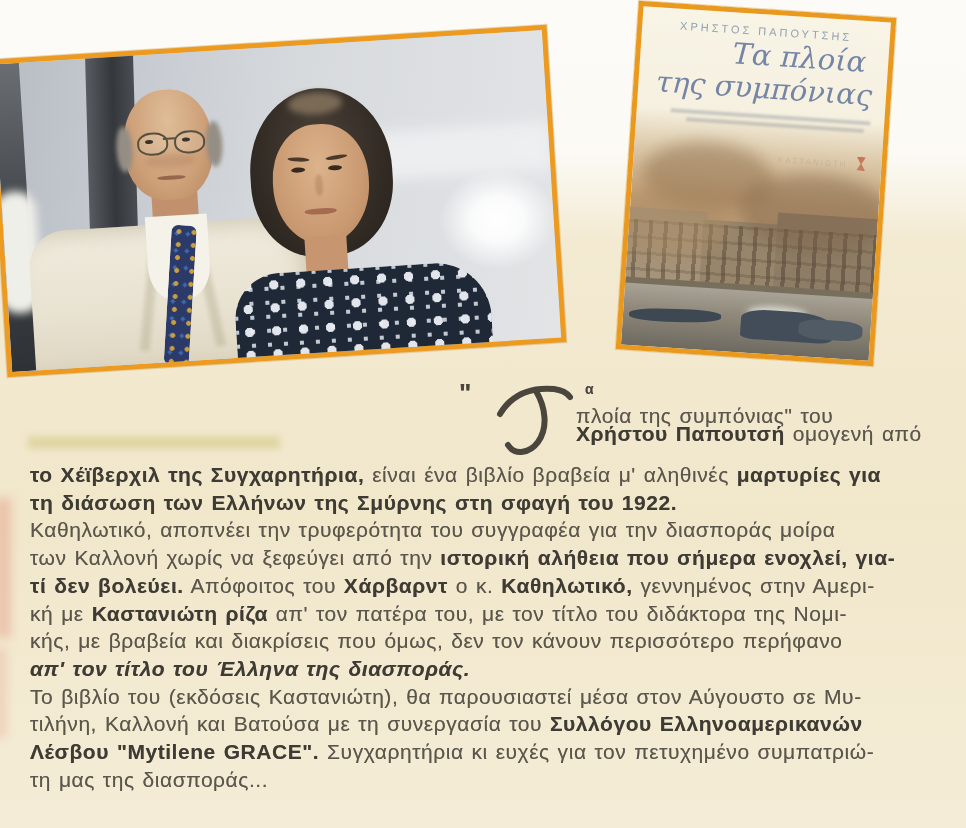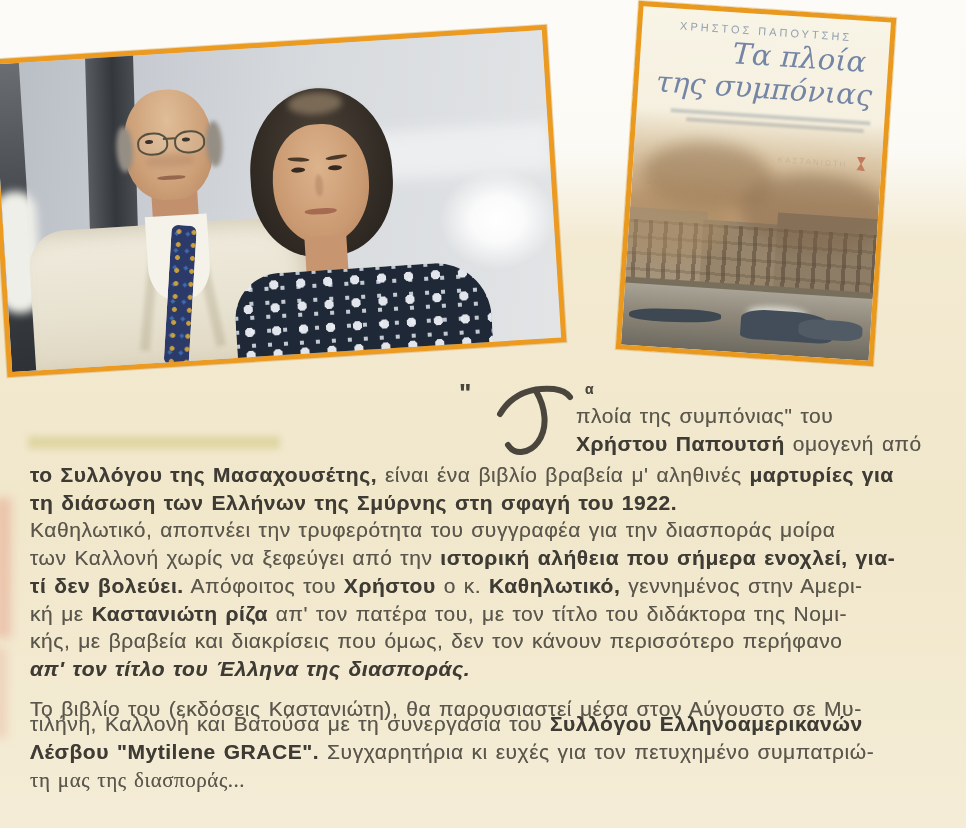--- a/index.html
+++ b/index.html
@@ -218,31 +218,31 @@
   <div class="article">
     <span class="open-quote">"</span>
     <svg class="dropcap-svg" width="84" height="82" viewBox="0 0 84 82">
       <path d="M6 32 C18 12 36 5 60 7 C68 8 73 11 76 15" fill="none" stroke="#4A463E" stroke-width="6" stroke-linecap="round"></path>
       <path d="M42 9 C52 26 54 46 44 60 C36 71 21 74 14 63" fill="none" stroke="#4A463E" stroke-width="6" stroke-linecap="round"></path>
     </svg>
     <span class="dropcap-hidden">Τ</span>
     <span class="dropcap-alpha">α</span>
     <div id="headLines">
         <div class="hline" style="top: 402px;"><span class="r">πλοία της συμπόνιας" του</span></div>
-        <div class="hline" style="top: 430px;"><span class="b">Χρήστου Παπουτσή</span><span class="r"> ομογενή από</span></div>
+        <div class="hline" style="top: 420px;"><span class="b">Χρήστου Παπουτσή</span><span class="r"> ομογενή από</span></div>
       </div>
     <div id="bodyLines">
-        <div class="bline" style="top: 461px;"><span class="b">το Συλλόγου της Μασαχουσέτης,</span><span class="r"> είναι ένα βιβλίο βραβεία μ' αληθινές </span><span class="b">μαρτυρίες για</span></div>
+        <div class="bline" style="top: 461px;"><span class="b">το Χέϊβερχιλ της Συγχαρητήρια,</span><span class="r"> είναι ένα βιβλίο βραβεία μ' αληθινές </span><span class="b">μαρτυρίες για</span></div>
         <div class="bline" style="top: 489px;"><span class="b">τη διάσωση των Ελλήνων της Σμύρνης στη σφαγή του 1922.</span></div>
         <div class="bline" style="top: 516px;"><span class="r">Καθηλωτικό, αποπνέει την τρυφερότητα του συγγραφέα για την διασποράς μοίρα</span></div>
         <div class="bline" style="top: 544px;"><span class="r">των Καλλονή χωρίς να ξεφεύγει από την </span><span class="b">ιστορική αλήθεια που σήμερα ενοχλεί, για-</span></div>
-        <div class="bline" style="top: 572px;"><span class="b">τί δεν βολεύει.</span><span class="r"> Απόφοιτος του </span><span class="b">Χρήστου</span><span class="r"> ο κ. </span><span class="b">Καθηλωτικό,</span><span class="r"> γεννημένος στην Αμερι-</span></div>
+        <div class="bline" style="top: 572px;"><span class="b">τί δεν βολεύει.</span><span class="r"> Απόφοιτος του </span><span class="b">Χάρβαρντ</span><span class="r"> ο κ. </span><span class="b">Καθηλωτικό,</span><span class="r"> γεννημένος στην Αμερι-</span></div>
         <div class="bline" style="top: 600px;"><span class="r">κή με </span><span class="b">Καστανιώτη ρίζα</span><span class="r"> απ' τον πατέρα του, με τον τίτλο του διδάκτορα της Νομι-</span></div>
         <div class="bline" style="top: 627px;"><span class="r">κής, με βραβεία και διακρίσεις που όμως, δεν τον κάνουν περισσότερο περήφανο</span></div>
         <div class="bline" style="top: 655px; font-style: italic;"><span class="b">απ' τον τίτλο του Έλληνα της διασποράς.</span></div>
-        <div class="bline" style="top: 683px; margin-top: 12px;"><span class="r">Το βιβλίο του (εκδόσεις Καστανιώτη), θα παρουσιαστεί μέσα στον Αύγουστο σε Μυ-</span></div>
+        <div class="bline" style="top: 683px;"><span class="r">Το βιβλίο του (εκδόσεις Καστανιώτη), θα παρουσιαστεί μέσα στον Αύγουστο σε Μυ-</span></div>
         <div class="bline" style="top: 710px;"><span class="r">τιλήνη, Καλλονή και Βατούσα με τη συνεργασία του </span><span class="b">Συλλόγου Ελληνοαμερικανών</span></div>
         <div class="bline" style="top: 738px;"><span class="b">Λέσβου "Mytilene GRACE".</span><span class="r"> Συγχαρητήρια κι ευχές για τον πετυχημένο συμπατριώ-</span></div>
-        <div class="bline" style="top: 766px; font-family: Liberation Serif, serif;"><span class="r">τη μας της διασποράς...</span></div>
+        <div class="bline" style="top: 766px;"><span class="r">τη μας της διασποράς...</span></div>
       </div>
   </div>
 
 </div>
 
 </body></html>

